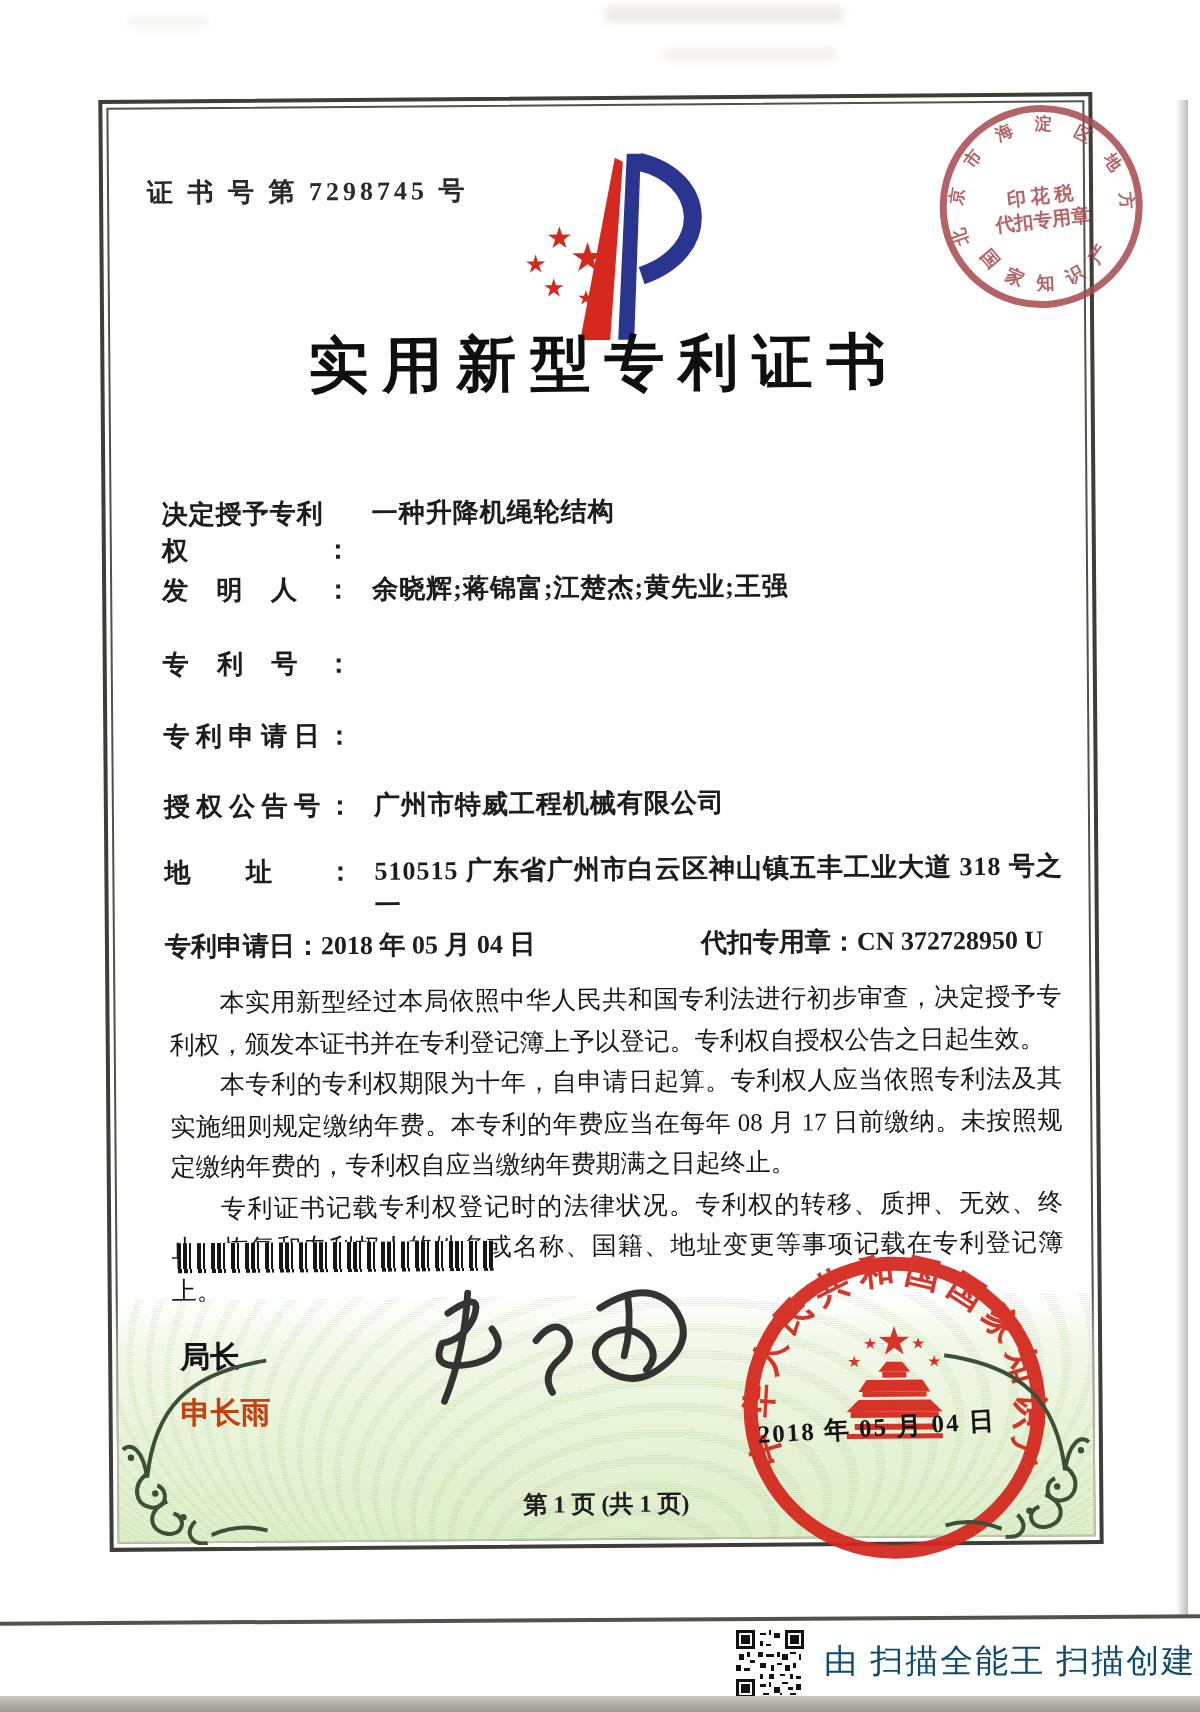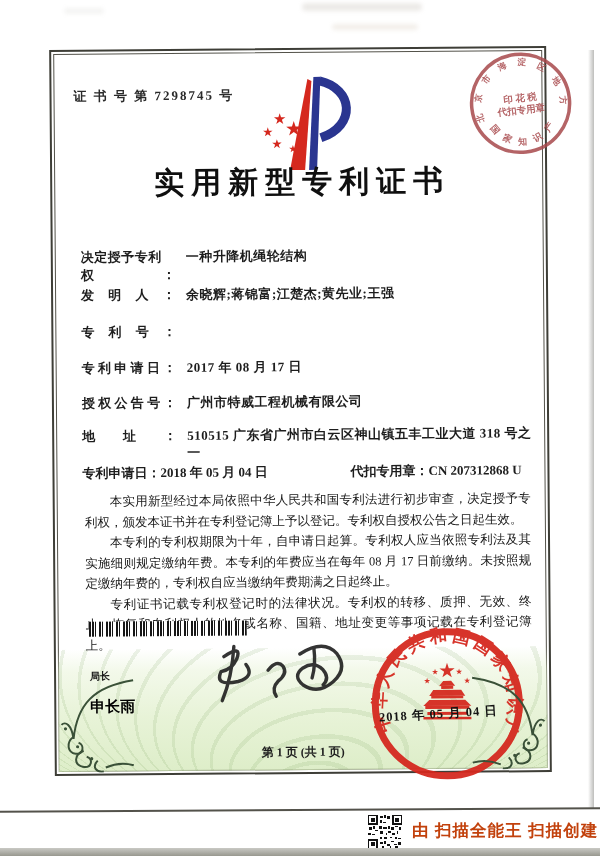--- a/index.html
+++ b/index.html
@@ -30,36 +30,36 @@
   .paras p{margin:0;text-indent:2em}
   .barcode{position:absolute;left:33px;top:570px;width:158px;height:15px;
      background:repeating-linear-gradient(90deg,#161616 0 2px,#fff 2px 3px,#161616 3px 5px,
      #fff 5px 6px,#161616 6px 7px,#fff 7px 10px,#161616 10px 12px,#fff 12px 13px,
      #161616 13px 14px,#fff 14px 17px)}
   .green{position:absolute;left:2px;right:2px;bottom:2px;height:122px;
      background:linear-gradient(180deg,rgba(233,243,218,0) 0,rgba(228,241,208,.45) 18%,
      rgba(222,238,199,.7) 55%,rgba(213,233,187,.8) 100%)}
   .green:after{content:"";position:absolute;inset:0;
      background:repeating-radial-gradient(140% 90% at 50% 135%,rgba(105,150,75,.13) 0 1px,transparent 1px 6px)}
-  .juzhang{position:absolute;left:34px;top:618px;font-size:10px;font-weight:700;color:#141414}
-  .juname{position:absolute;left:34px;top:646px;font-size:15px;font-weight:700;color:#000000}
+  .juzhang{position:absolute;left:34px;top:618px;font-size:15px;font-weight:700;color:#141414}
+  .juname{position:absolute;left:34px;top:646px;font-size:15px;font-weight:700;color:#c2410c}
   .sig{position:absolute;left:140px;top:590px;width:170px;height:90px}
   .pagenum{position:absolute;left:0;top:694px;width:100%;text-align:center;font-size:12px;font-weight:600;color:#1f1f1f}
   .sealmain{position:absolute;left:313px;top:577px;width:156px;height:156px;opacity:.94}
   .sealdate{position:absolute;left:306px;top:657px;width:152px;text-align:center;font-size:12.5px;
             font-weight:700;color:#141414;transform:rotate(-3deg);letter-spacing:1px}
   .sealtax{position:absolute;left:416px;top:2px;width:106px;height:106px;opacity:.85;transform:rotate(-6deg)}
   .corner{position:absolute;width:78px;height:96px}
   .cl{left:1px;bottom:1px}.cr{right:1px;bottom:1px;transform:scaleX(-1)}
   
   .edgeR{position:absolute;left:588px;top:50px;width:6px;height:758px;
          background:linear-gradient(90deg,rgba(0,0,0,0),rgba(110,110,105,.45))}
   .paperline{position:absolute;left:-4px;top:809px;width:610px;height:2px;background:#53524b;transform:rotate(-.35deg)}
   .qr{position:absolute;left:368px;top:815px;width:34px;height:34px}
-  .scantext{position:absolute;left:412px;top:820px;font-size:16.5px;font-weight:700;color:#c2410c;
+  .scantext{position:absolute;left:412px;top:820px;font-size:16.5px;font-weight:400;color:#0c4a6e;
             letter-spacing:1px;font-family:"Liberation Sans","DejaVu Sans",sans-serif}
   .graybar{position:absolute;left:0;top:848px;width:600px;height:8px;
            background:linear-gradient(180deg,#c9c9c4,#98988f)}
 </style>
 </head>
 <body>
 
 <div class="smudge sm1"></div>
 <div class="smudge sm2"></div>
 <div class="smudge sm3"></div>
@@ -94,36 +94,35 @@
   </div>
   <div class="row r2">
     <span class="lab">发明人：</span>
     <span class="val">余晓辉;蒋锦富;江楚杰;黄先业;王强</span>
   </div>
   <div class="row r3">
     <span class="lab">专利号：</span>
   </div>
   <div class="row r4">
     <span class="lab">专利申请日：</span>
-    <span class="val">2017 年 08 月 17 日</span>
   </div>
   <div class="row r5">
     <span class="lab">授权公告号：</span>
     <span class="val">广州市特威工程机械有限公司</span>
   </div>
   <div class="row r6">
     <span class="lab">地址：</span>
     <span class="val">510515 广东省广州市白云区神山镇五丰工业大道 318 号之一</span>
   </div>
 
   <div class="grant1">
     <span>专利申请日：</span><span>2018 年 05 月 04 日</span>
   </div>
   <div class="grant2">
-    <span>代扣专用章：</span><span>CN 207312868 U</span>
+    <span>代扣专用章：</span><span>CN 372728950 U</span>
   </div>
 
   <div class="paras">
     <p>本实用新型经过本局依照中华人民共和国专利法进行初步审查，决定授予专利权，颁发本证书并在专利登记簿上予以登记。专利权自授权公告之日起生效。</p>
     <p>本专利的专利权期限为十年，自申请日起算。专利权人应当依照专利法及其实施细则规定缴纳年费。本专利的年费应当在每年 08 月 17 日前缴纳。未按照规定缴纳年费的，专利权自应当缴纳年费期满之日起终止。</p>
     <p>专利证书记载专利权登记时的法律状况。专利权的转移、质押、无效、终止、恢复和专利权人的姓名或名称、国籍、地址变更等事项记载在专利登记簿上。</p>
   </div>
 
   <div class="barcode"></div>
 

